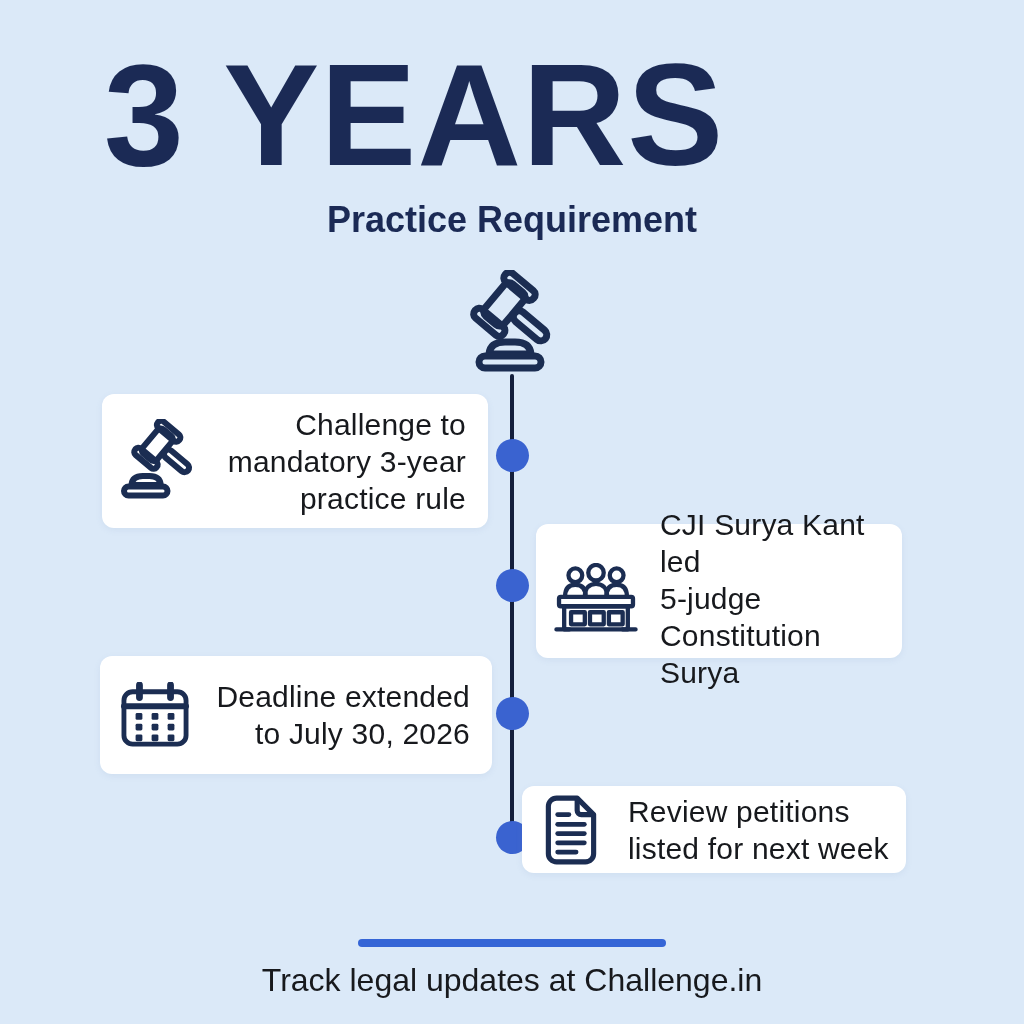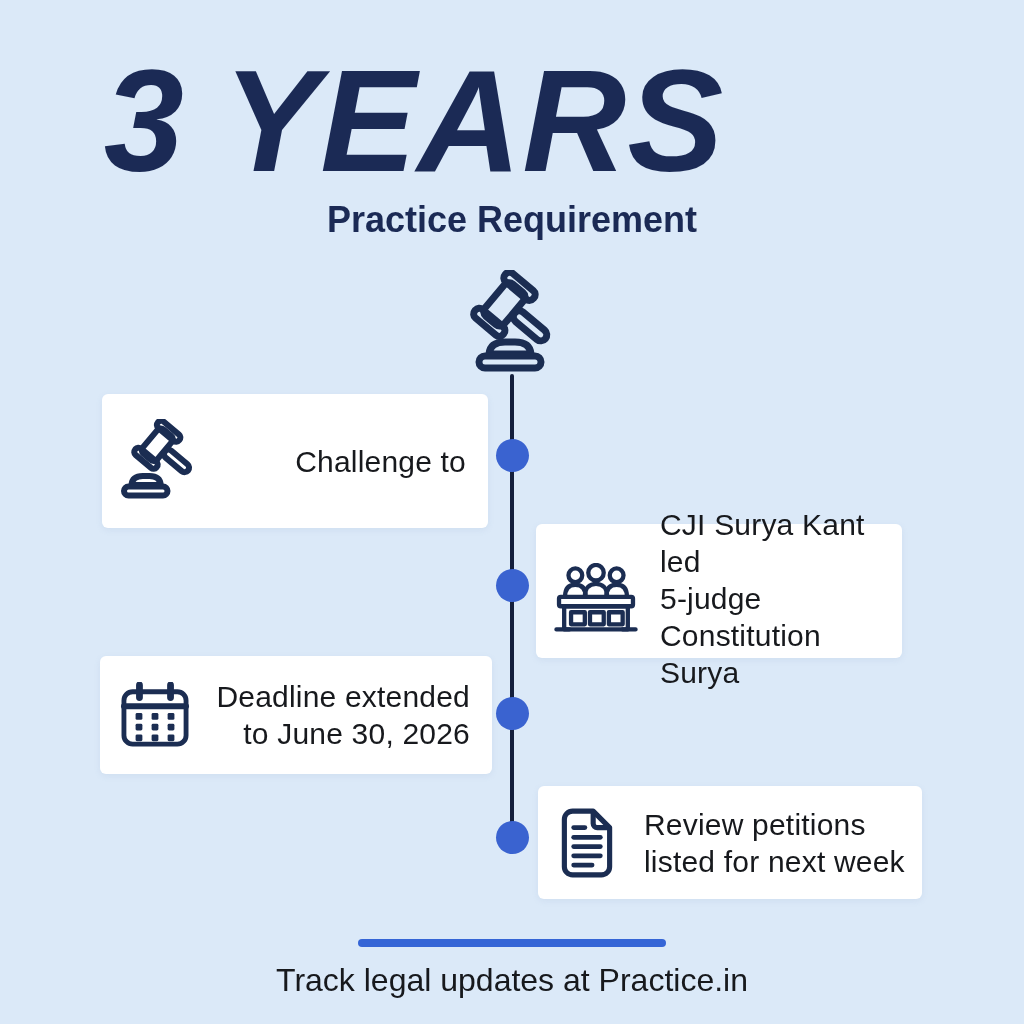--- a/index.html
+++ b/index.html
@@ -16,24 +16,24 @@
   html,body{width:1024px;height:1024px;}
   body{
     font-family:"Liberation Sans","DejaVu Sans",sans-serif;
     background:var(--background);
     position:relative;
     overflow:hidden;
   }
   .stage{position:absolute;inset:0;width:1024px;height:1024px;}
 
   .title{
-    position:absolute;top:50px;left:0;width:828px;
+    position:absolute;top:44px;left:0;width:828px;
     text-align:center;
     font-size:144px;font-weight:800;letter-spacing:1px;
-    color:var(--navy);line-height:1;font-style:italic;
+    color:var(--navy);line-height:1;
   }
   .subtitle{
     position:absolute;top:200px;left:0;width:1024px;
     text-align:center;
     font-size:36px;font-weight:700;
     color:var(--navy);line-height:1.1;
   }
 
   .top-gavel{
     position:absolute;left:448px;top:270px;width:128px;height:112px;
@@ -47,39 +47,39 @@
   .dot{
     position:absolute;width:33px;height:33px;border-radius:50%;
     background:var(--dot-blue);left:496px;
   }
   .dot-1{top:439px;}
   .dot-2{top:569px;}
   .dot-3{top:697px;}
   .dot-4{top:821px;}
 
   .card{
-    position:absolute;background:var(--card-bg);border-radius:6px;
+    position:absolute;background:var(--card-bg);border-radius:12px;
     display:flex;align-items:center;
     color:var(--card-text);
     box-shadow:0 2px 6px rgba(120,150,190,0.12);
   }
   .card-text{
     font-size:30px;font-weight:500;line-height:37px;
     letter-spacing:0.2px;
   }
   .card-text span{display:block;}
   .icon{color:var(--icon-navy);flex:0 0 auto;display:block;}
 
   .card-1{left:102px;top:394px;width:386px;height:134px;padding:0 22px 0 16px;gap:16px;}
   .card-1 .card-text{flex:1;text-align:right;}
   .card-2{left:536px;top:524px;width:366px;height:134px;padding:14px 10px 0 17px;gap:21px;}
   .card-2 .card-text{flex:1;text-align:left;}
   .card-3{left:100px;top:656px;width:392px;height:118px;padding:0 22px 0 20px;gap:16px;}
   .card-3 .card-text{flex:1;text-align:right;}
-  .card-4{left:538px;top:786px;width:384px;height:113px;padding:0 6px 0 20px;gap:28px;}
+  .card-4{left:522px;top:786px;width:384px;height:87px;padding:0 6px 0 20px;gap:28px;}
   .card-4 .card-text{flex:1;text-align:left;}
 
   .divider{
     position:absolute;left:358px;top:939px;width:308px;height:8px;
     border-radius:4px;background:var(--divider-blue);
   }
   .footer-text{
     position:absolute;top:962px;left:0;width:1024px;
     text-align:center;font-size:32px;font-weight:500;
     color:var(--card-text);
@@ -121,20 +121,22 @@
           <rect x="34" y="5" width="37" height="11" rx="5"></rect>
           <rect x="34" y="52" width="37" height="11" rx="5"></rect>
           <rect x="66" y="28" width="40" height="12" rx="6"></rect>
         </g>
         <path d="M18 88 q1 -12 15 -12 h9 q14 0 15 12 z"></path>
         <rect x="8" y="90" width="58" height="12" rx="6"></rect>
       </svg>
     </span>
     <div class="card-text">
       <span>Challenge to</span>
+      <span>mandatory 3-year</span>
+      <span>practice rule</span>
     </div>
   </div>
 
   <div class="card card-2">
     <span class="icon">
       <svg viewBox="0 0 100 82" width="86" height="71" fill="none" stroke="currentColor" stroke-width="5" stroke-linecap="round" stroke-linejoin="round">
         <circle cx="26" cy="14" r="8"></circle>
         <circle cx="50" cy="11" r="9"></circle>
         <circle cx="74" cy="14" r="8"></circle>
         <path d="M14 39 c0 -10 5 -14 12 -14 c7 0 12 4 12 14"></path>
@@ -169,21 +171,21 @@
           <rect x="32.5" y="43" width="7" height="7" rx="1.5"></rect>
           <rect x="49" y="43" width="7" height="7" rx="1.5"></rect>
           <rect x="16" y="54" width="7" height="7" rx="1.5"></rect>
           <rect x="32.5" y="54" width="7" height="7" rx="1.5"></rect>
           <rect x="49" y="54" width="7" height="7" rx="1.5"></rect>
         </g>
       </svg>
     </span>
     <div class="card-text">
       <span>Deadline extended</span>
-      <span>to June 30, 2026</span>
+      <span>to July 30, 2026</span>
     </div>
   </div>
 
   <div class="card card-4">
     <span class="icon">
       <svg viewBox="0 0 56 70" width="58" height="72" fill="none" stroke="currentColor" stroke-width="5" stroke-linecap="round" stroke-linejoin="round">
         <path d="M34 4 H14 a8 8 0 0 0 -8 8 v46 a8 8 0 0 0 8 8 h28 a8 8 0 0 0 8 -8 V20 Z"></path>
         <path d="M34 5 v11 a4 4 0 0 0 4 4 h11"></path>
         <path d="M15 20 h11" stroke-width="4.5"></path>
         <path d="M15 29.5 h26" stroke-width="4.5"></path>
@@ -192,15 +194,15 @@
         <path d="M15 56.5 h18" stroke-width="4.5"></path>
       </svg>
     </span>
     <div class="card-text">
       <span>Review petitions</span>
       <span>listed for next week</span>
     </div>
   </div>
 
   <div class="divider"></div>
-  <div class="footer-text">Track legal updates at Practice.in</div>
+  <div class="footer-text">Track legal updates at Challenge.in</div>
 
 </div>
 
 </body></html>

